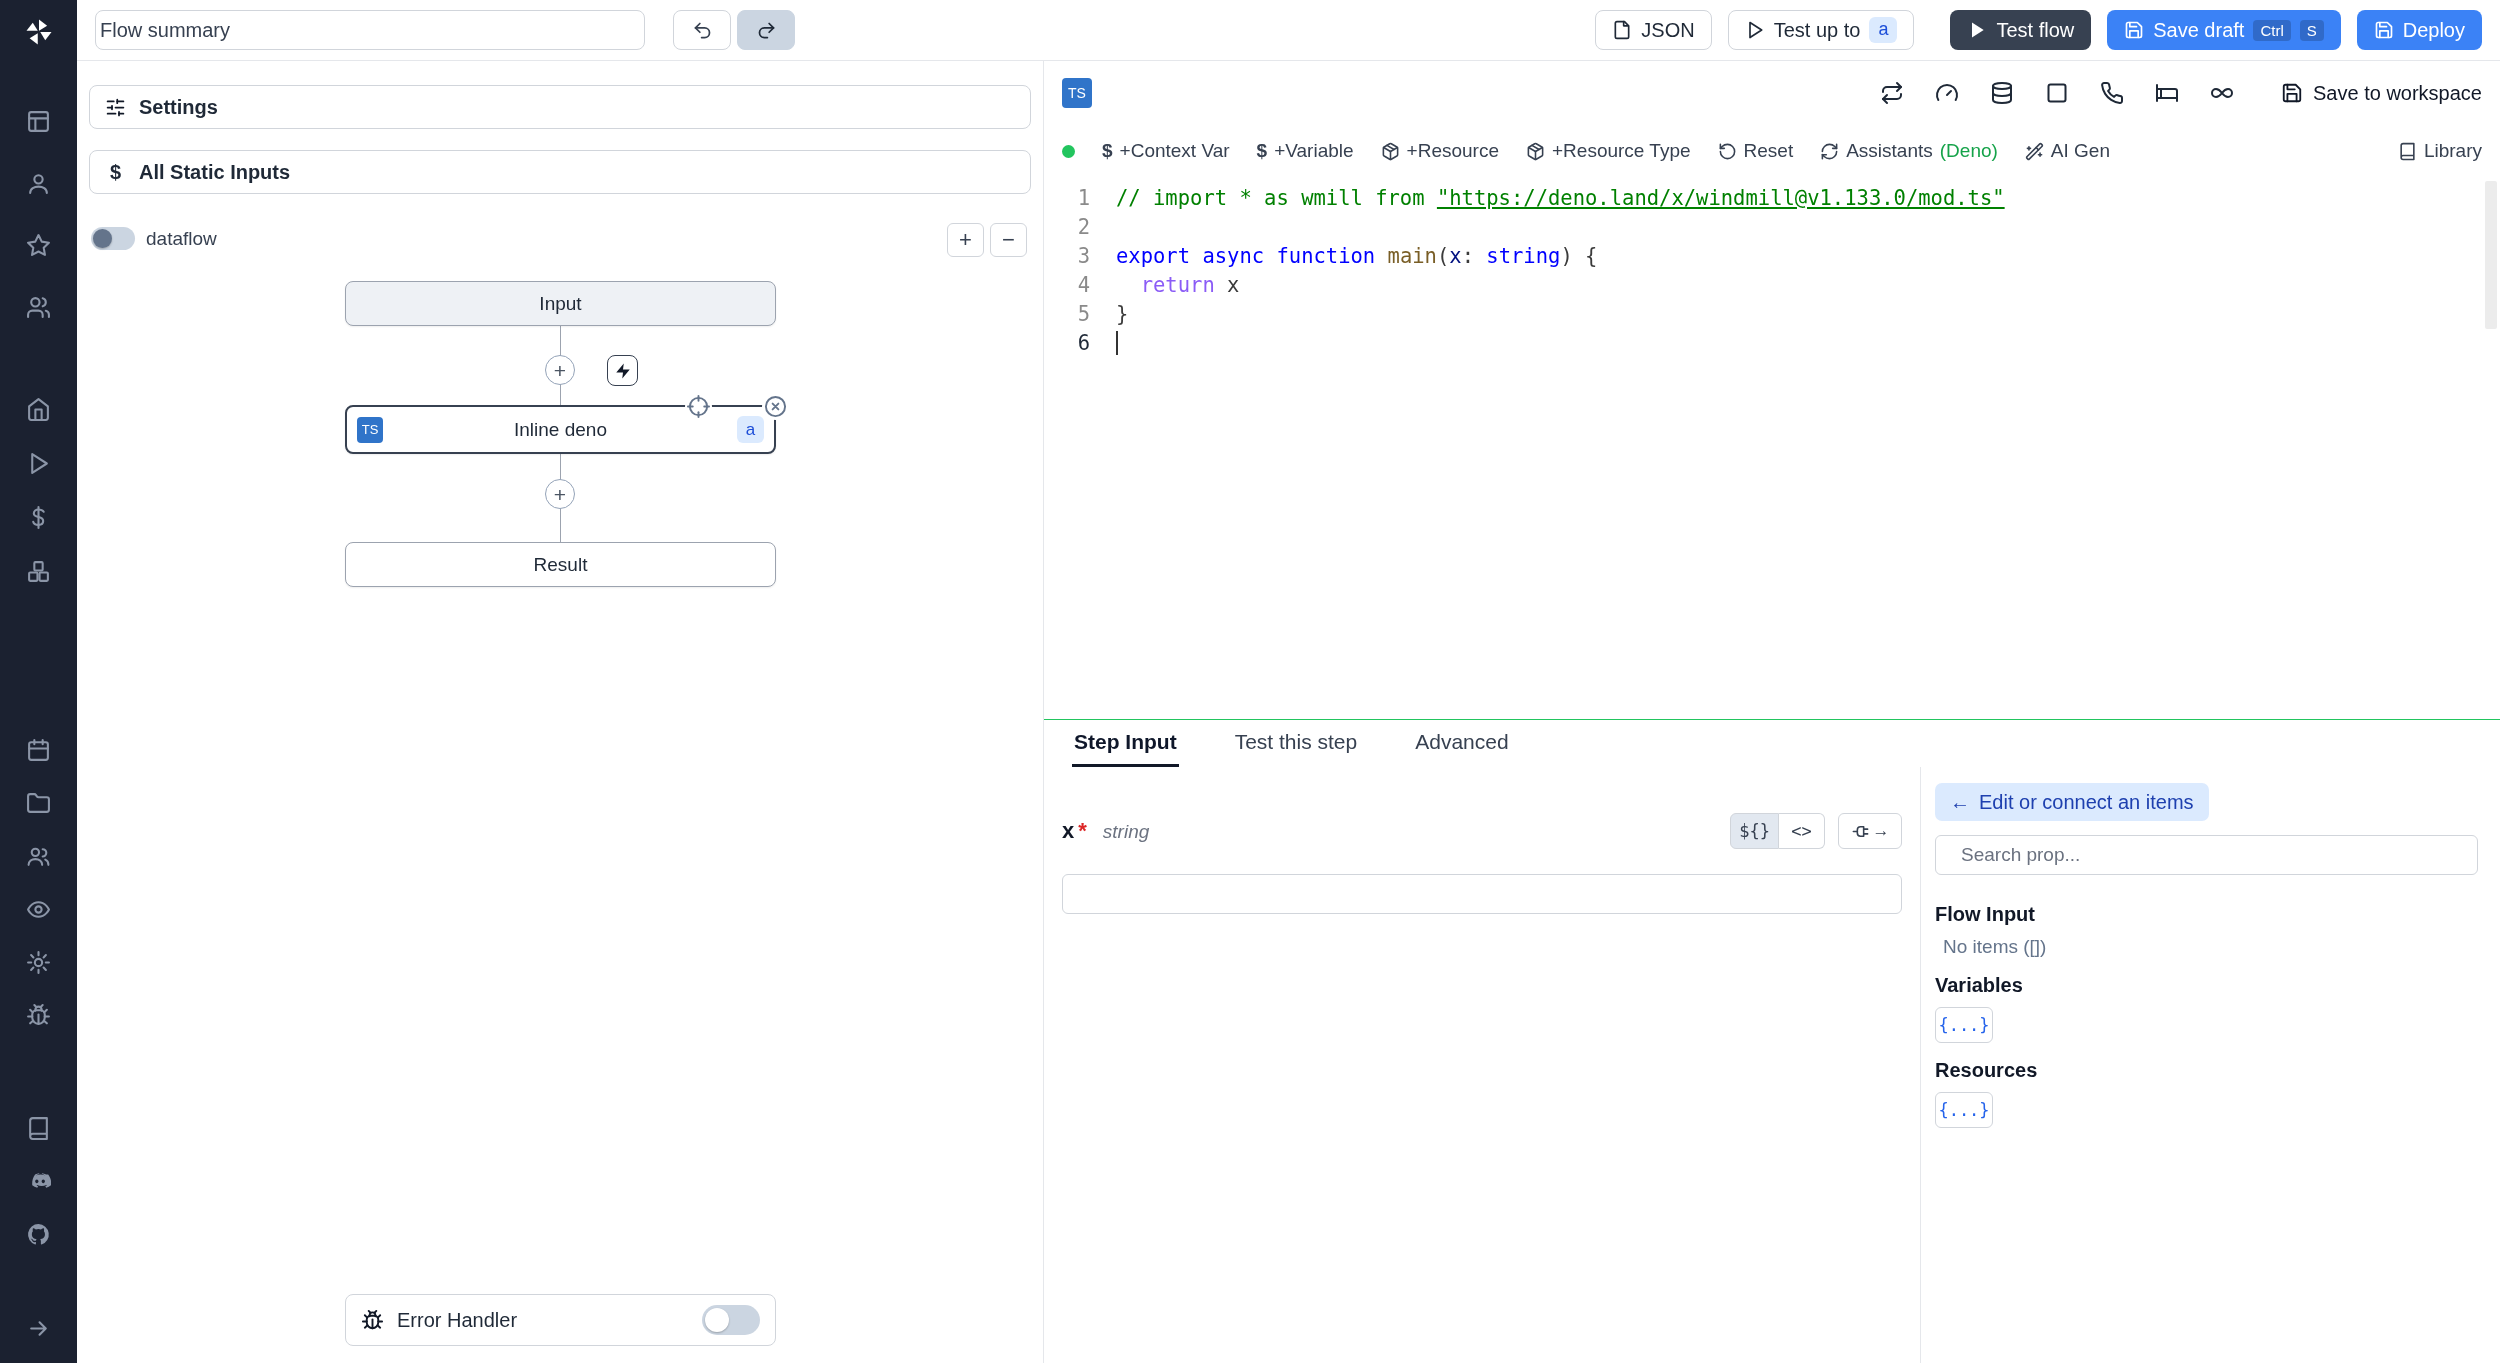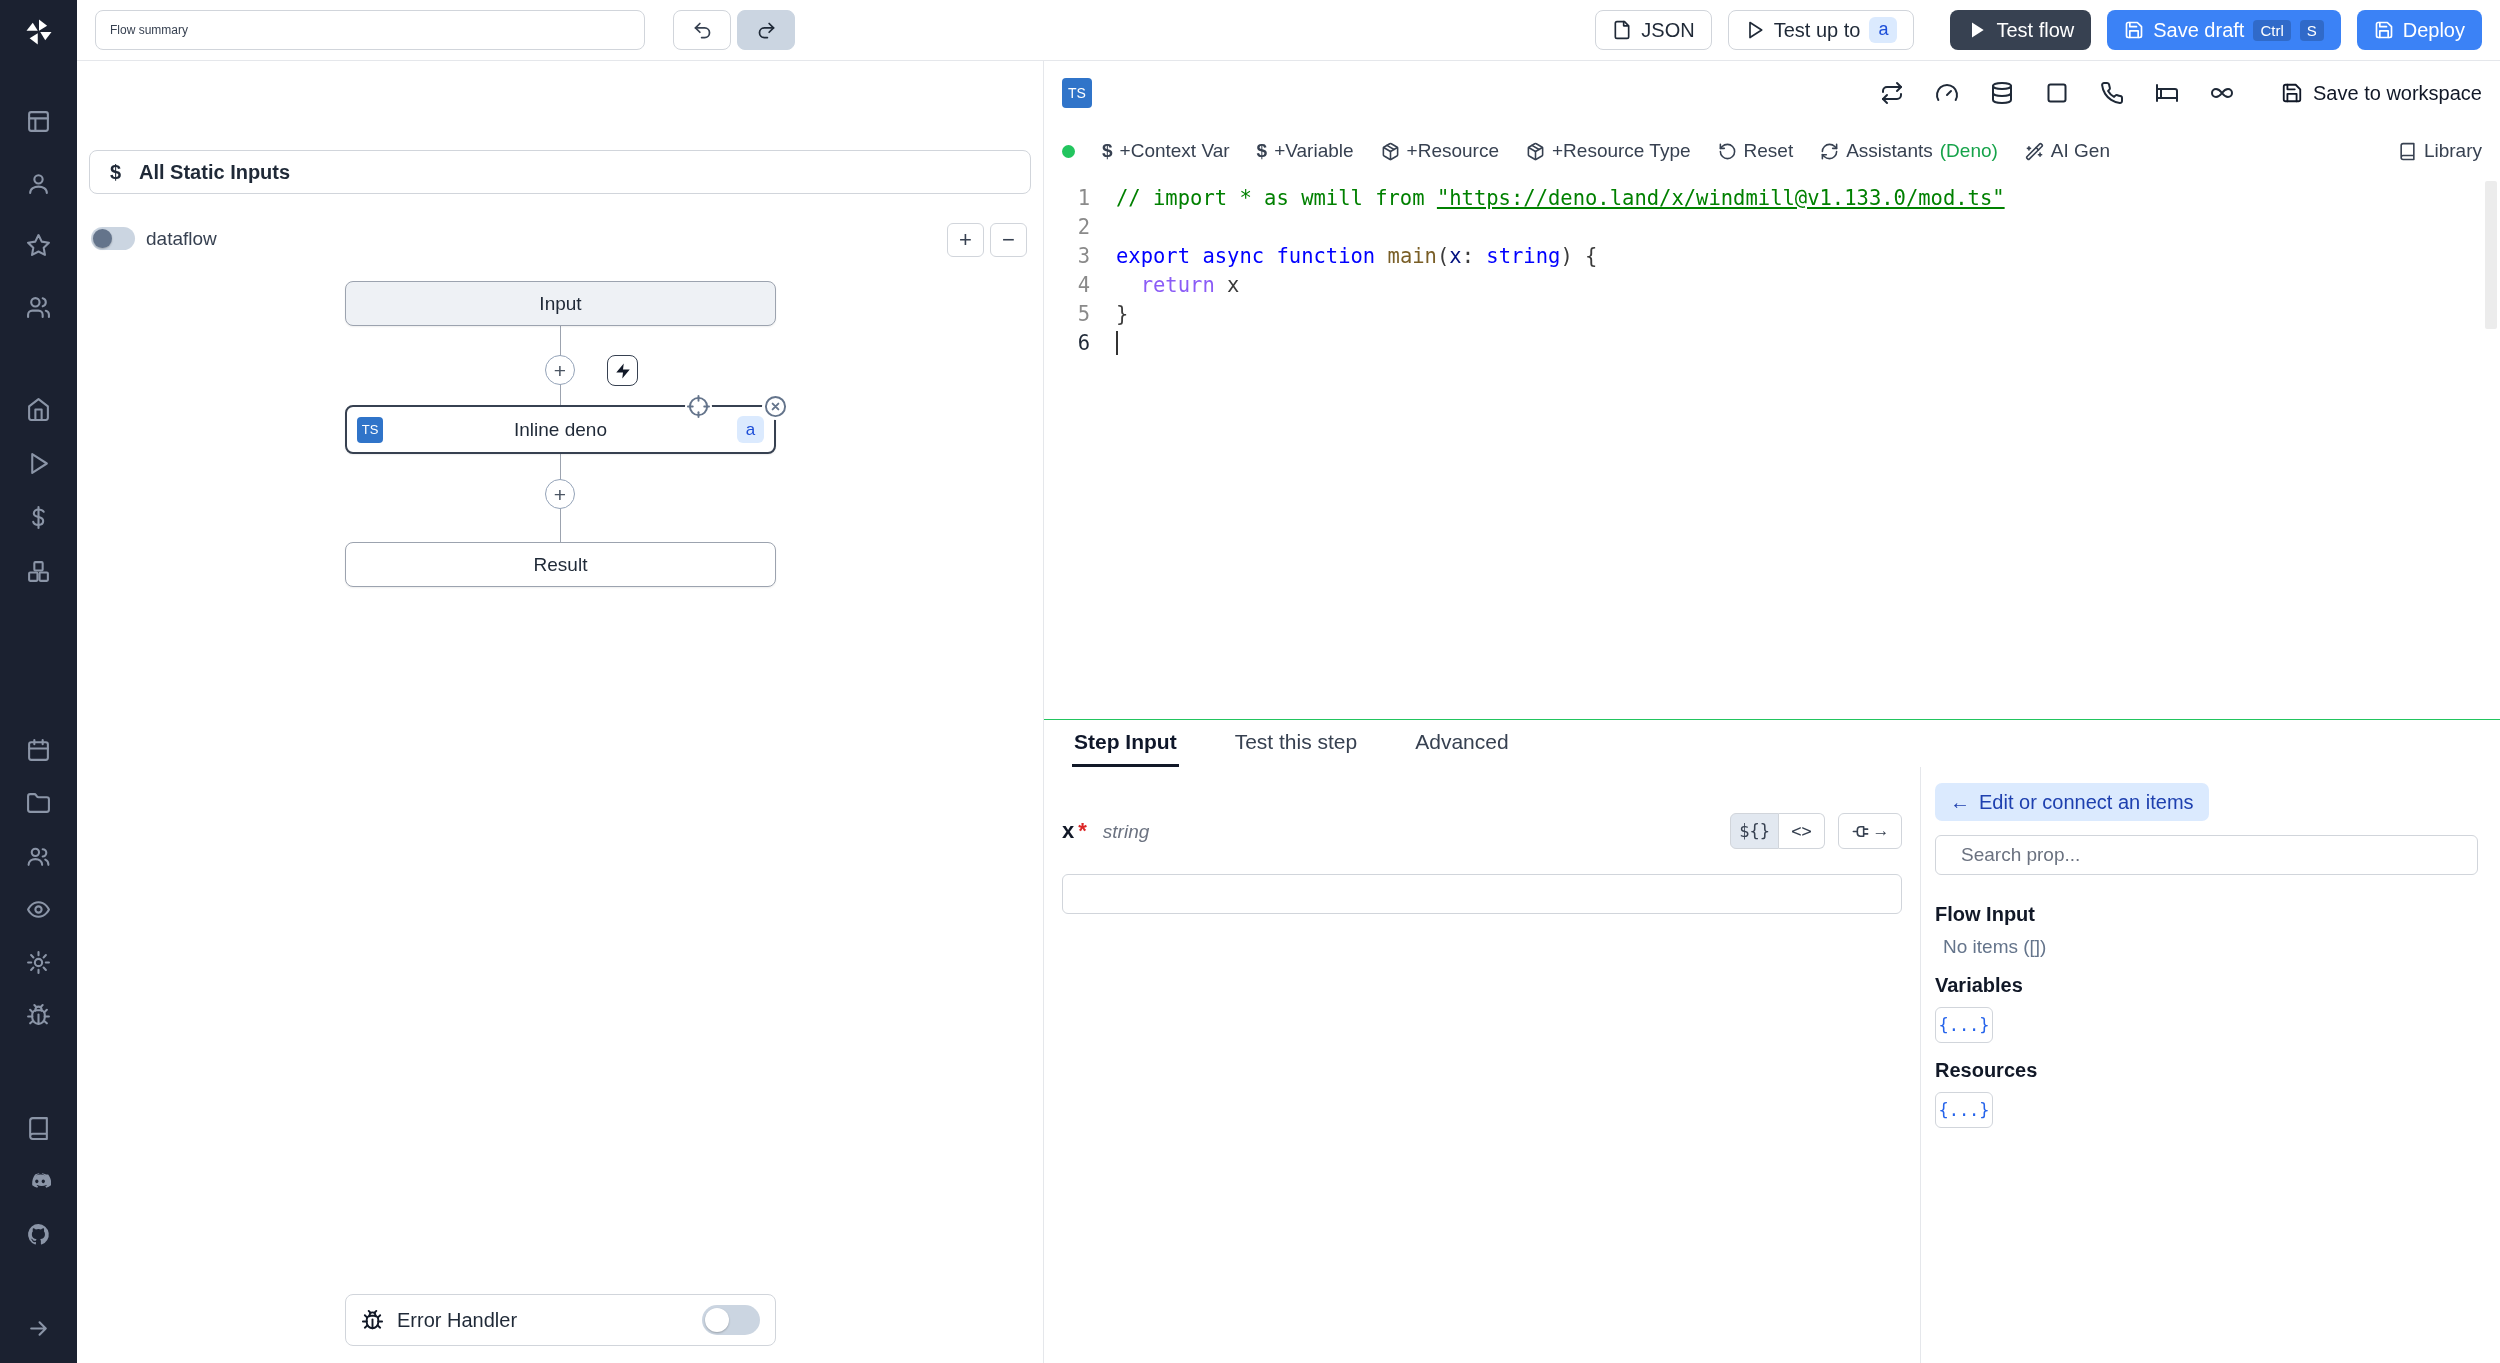--- a/index.html
+++ b/index.html
@@ -16,21 +16,21 @@
 .sb-logo{width:32px;height:32px;margin-bottom:60px;display:flex;align-items:center;justify-content:center}
 .sb-group{display:flex;flex-direction:column;align-items:center}
 .g1{gap:36px}.g2{margin-top:76px;gap:28px}.g3{margin-top:153px;gap:27px}.g4{margin-top:87px;gap:27px}
 .sb-btn{width:30px;height:26px;background:none;border:none;color:#8b95a7;display:flex;align-items:center;justify-content:center}
 .sb-btn svg{width:25px;height:25px}
 .sb-bottom{margin-top:auto}
 
 
 .main{flex:1;display:flex;flex-direction:column;min-width:0}
 .topbar{height:61px;background:#fff;border-bottom:1px solid #e5e7eb;display:flex;align-items:center;padding:0 18px;flex-shrink:0}
-.fs-input{width:550px;height:40px;border:1px solid #d1d5db;border-radius:8px;padding:0 14px;font-size:12px;color:#374151}
+.fs-input{width:550px;height:40px;border:1px solid #d1d5db;border-radius:8px;padding:0 4px;font-size:20px;color:#374151}
 .undo-redo{display:flex;gap:6px;margin-left:28px}
 .ur-btn{width:58px;height:40px;border:1px solid #d1d5db;border-radius:8px;background:#fff;color:#374151;display:flex;align-items:center;justify-content:center}
 .ur-btn svg{width:21px;height:21px}
 .ur-btn.redo{background:#cbd5e1;border-color:#cbd5e1;color:#1f2937}
 .path-group{display:flex;margin-left:60px;align-items:center}
 .path-label{display:flex;align-items:center;gap:9px;background:#cbd5e1;color:#334155;font-size:20px;padding:0 17px;height:40px;border-radius:8px 0 0 8px;border:none}
 .path-label svg{width:18px;height:18px}
 .path-input{width:460px;height:40px;border:1px solid #d1d5db;border-radius:0 8px 8px 0;padding:0 13px;font-family:"DejaVu Sans Mono",monospace;font-size:19px;color:#111827}
 .tb-right{margin-left:auto;display:flex;gap:16px;align-items:center}
 .btn{height:40px;border-radius:8px;display:flex;align-items:center;gap:9px;padding:0 16px;font-size:20px;border:1px solid transparent}
@@ -338,20 +338,34 @@
               <path d="M7 3v5h8"></path>
             </svg>
           <span>Deploy</span>
         </button>
       </div>
     </header>
 
     <div class="content">
 
       <section class="flow-panel">
+        <button class="fp-btn" id="btn-settings">
+          <svg class="ic" viewBox="0 0 24 24">
+              <line x1="21" x2="14" y1="5" y2="5"></line>
+              <line x1="10" x2="3" y1="5" y2="5"></line>
+              <line x1="21" x2="12" y1="12" y2="12"></line>
+              <line x1="8" x2="3" y1="12" y2="12"></line>
+              <line x1="21" x2="16" y1="19" y2="19"></line>
+              <line x1="12" x2="3" y1="19" y2="19"></line>
+              <line x1="14" x2="14" y1="3" y2="7"></line>
+              <line x1="8" x2="8" y1="10" y2="14"></line>
+              <line x1="16" x2="16" y1="17" y2="21"></line>
+            </svg>
+          <span>Settings</span>
+        </button>
         <button class="fp-btn" id="btn-static">
           <span class="fp-glyph">$</span>
           <span>All Static Inputs</span>
         </button>
 
         <div class="dataflow">
           <div class="toggle sm">
               <div class="knob"></div>
             </div>
           <span>dataflow</span>

